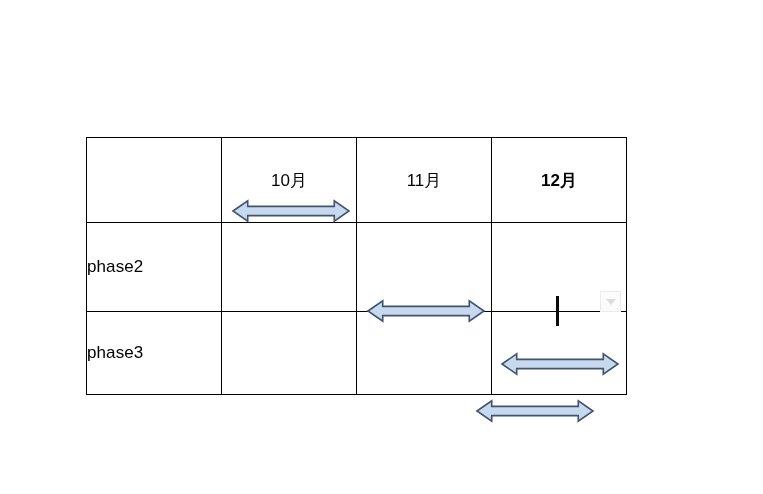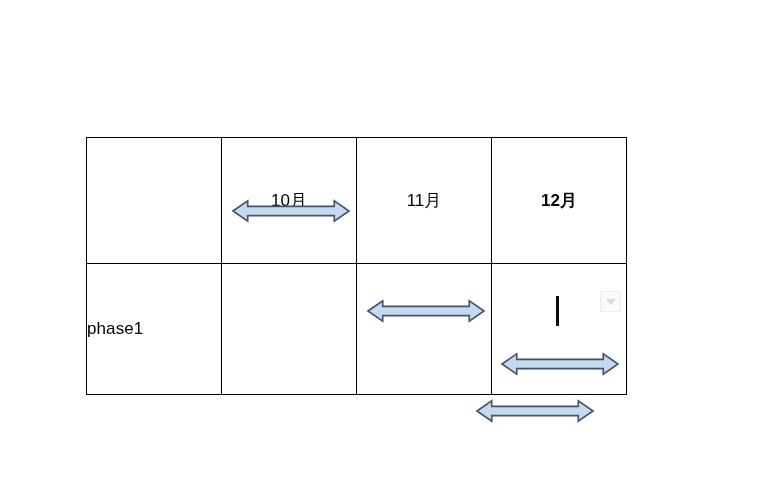--- a/index.html
+++ b/index.html
@@ -127,28 +127,34 @@
       <col class="col-month">
     </colgroup>
     <tbody>
       <tr class="row-header">
         <td class="cell-blank" style="border-color: rgb(0, 0, 0);"></td>
         <td class="cell-month-head" style="border-color: rgb(0, 0, 0);">10月</td>
         <td class="cell-month-head" style="border-color: rgb(0, 0, 0); margin-left: 43px;">11月</td>
         <td class="cell-month-head" style="border-color: rgb(0, 0, 0); font-weight: bold;">12月</td>
       </tr>
 
-      <tr class="row-body r1">
-        <td class="cell-phase-label" style="border-color: rgb(0, 0, 0);">phase1</td>
+
+      <tr class="row-body r2">
+        <td class="cell-phase-label" style="border-color: rgb(0, 0, 0);">phase2</td>
         <td class="cell-blank" style="border-color: rgb(0, 0, 0);"></td>
         <td class="cell-blank" style="border-color: rgb(0, 0, 0);"></td>
         <td class="cell-blank" style="border-color: rgb(0, 0, 0);"></td>
       </tr>
 
-
+      <tr class="row-body r3">
+        <td class="cell-phase-label" style="border-color: rgb(0, 0, 0);">phase3</td>
+        <td class="cell-blank" style="border-color: rgb(0, 0, 0);"></td>
+        <td class="cell-blank" style="border-color: rgb(0, 0, 0);"></td>
+        <td class="cell-blank" style="border-color: rgb(0, 0, 0);"></td>
+      </tr>
 
     </tbody>
   </table>
 
   <div class="arrow-shape" id="arrow-phase1" style="left: 232px; top: 199px; width: 118px; height: 24px;">
     <svg viewBox="0 0 120 26" preserveAspectRatio="none">
       <polygon class="arw" points="1,13 16,2 16,8 104,8 104,2 119,13 104,24 104,18 16,18 16,24" fill="#c6d9ef" stroke="#41546f" stroke-width="1.6" stroke-linejoin="miter" vector-effect="non-scaling-stroke"></polygon>
     </svg>
   </div>
 

